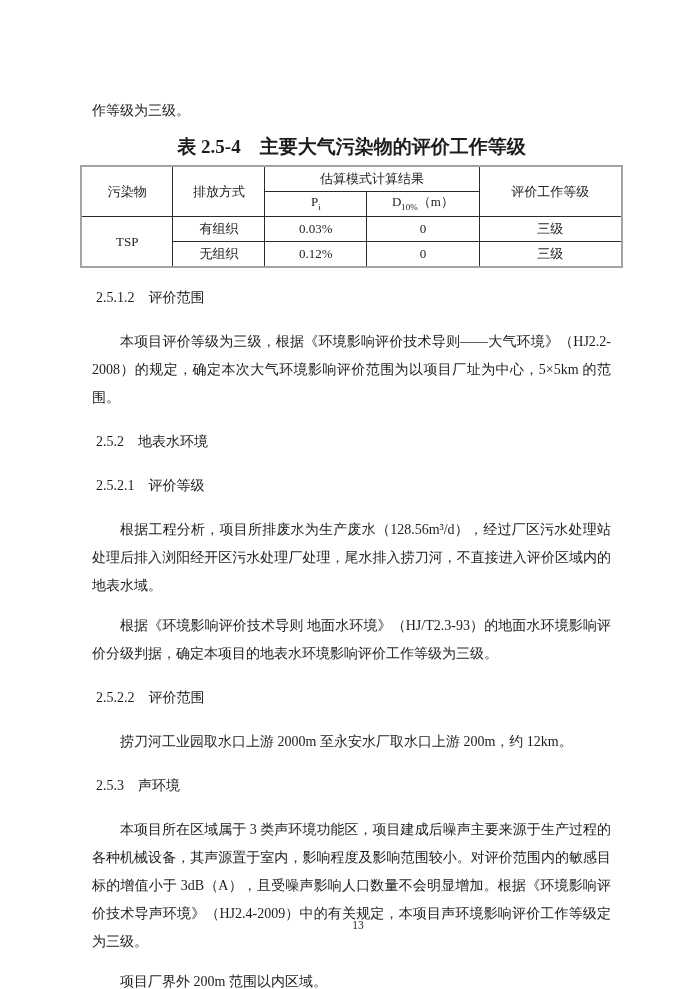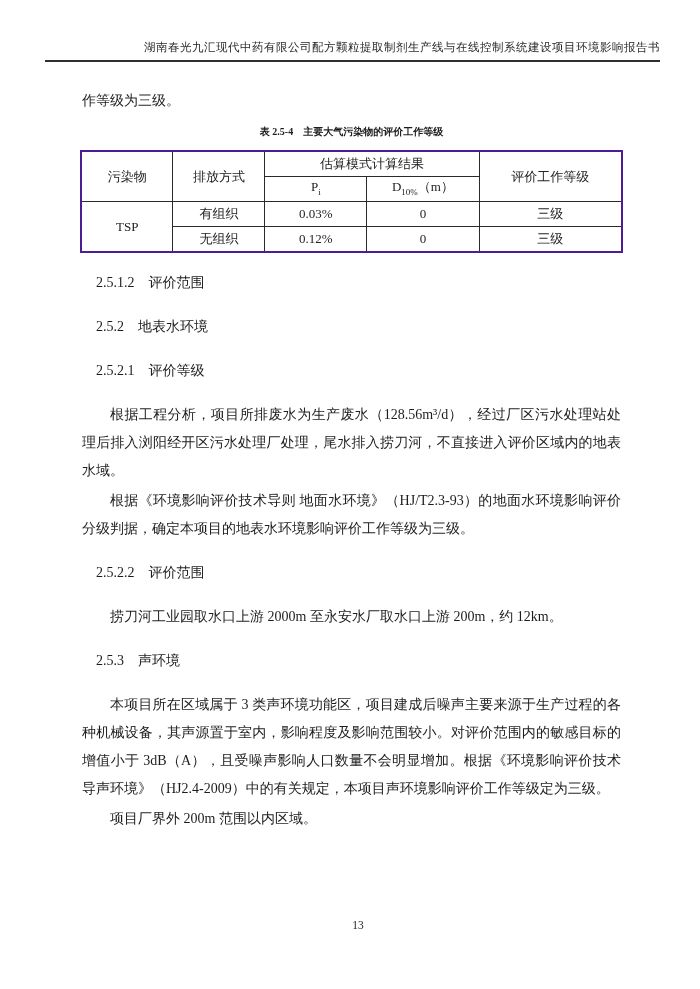--- a/index.html
+++ b/index.html
@@ -20,38 +20,38 @@
     padding-bottom:5px;
     border-bottom:2px solid #2f2f2f;
     letter-spacing:0.5px;
   }
   .content {
     position:absolute; top:85px; left:80px; width:543px;
     font-size:14px;
     line-height:28px;
     text-align:justify;
   }
-  .para { margin:2px; text-indent:2em; }
+  .para { margin:12px; text-indent:2em; }
   .para.no-indent { text-indent:0; }
   .heading { margin:16px; text-indent:0; font-weight:normal; font-size:14px; line-height:28px; }
   .table-caption {
     text-align:center;
     font-weight:bold;
-    font-size:10px;
+    font-size:19px;
     line-height:20px;
     margin:7px 0 8px 0;
     text-indent:0;
   }
   table.pollutant-table {
     width:100%;
     border-collapse:collapse;
     table-layout:fixed;
     font-size:13px;
     color:#222;
-    border:2px solid #4c1d95;
+    border:2px solid #a3a3a3;
     margin:8px 0 12px 0;
   }
   table.pollutant-table th, table.pollutant-table td {
     border:1px solid #2a2a2a;
     text-align:center;
     vertical-align:middle;
     font-weight:normal;
     padding:0;
     height:24px;
     line-height:16px;
@@ -62,23 +62,20 @@
     text-align:center;
     font-size:11.5px;
     color:#222;
   }
 </style>
 </head>
 <body>
 
 <div class="page">
 
-  <div class="doc-header">
-    <span>湖南春光九汇现代中药有限公司配方颗粒提取制剂生产线与在线控制系统建设项目环境影响报告书</span>
-  </div>
 
   <div class="content">
 
     <p class="para no-indent">作等级为三级。</p>
 
     <p class="table-caption">表 2.5-4　主要大气污染物的评价工作等级</p>
 
     <table class="pollutant-table">
       <colgroup>
         <col style="width:17%">
@@ -108,20 +105,21 @@
         <tr>
           <td>无组织</td>
           <td>0.12%</td>
           <td>0</td>
           <td>三级</td>
         </tr>
       </tbody>
     </table>
 
     <h4 class="heading">2.5.1.2　评价范围</h4>
+    <p class="para">本项目评价等级为三级，根据《环境影响评价技术导则——大气环境》（HJ2.2-2008）的规定，确定本次大气环境影响评价范围为以项目厂址为中心，5×5km 的范围。</p>
 
     <h4 class="heading">2.5.2　地表水环境</h4>
     <h4 class="heading">2.5.2.1　评价等级</h4>
     <p class="para">根据工程分析，项目所排废水为生产废水（128.56m³/d），经过厂区污水处理站处理后排入浏阳经开区污水处理厂处理，尾水排入捞刀河，不直接进入评价区域内的地表水域。</p>
     <p class="para">根据《环境影响评价技术导则 地面水环境》（HJ/T2.3-93）的地面水环境影响评价分级判据，确定本项目的地表水环境影响评价工作等级为三级。</p>
 
     <h4 class="heading">2.5.2.2　评价范围</h4>
     <p class="para">捞刀河工业园取水口上游 2000m 至永安水厂取水口上游 200m，约 12km。</p>
 
     <h4 class="heading">2.5.3　声环境</h4>

